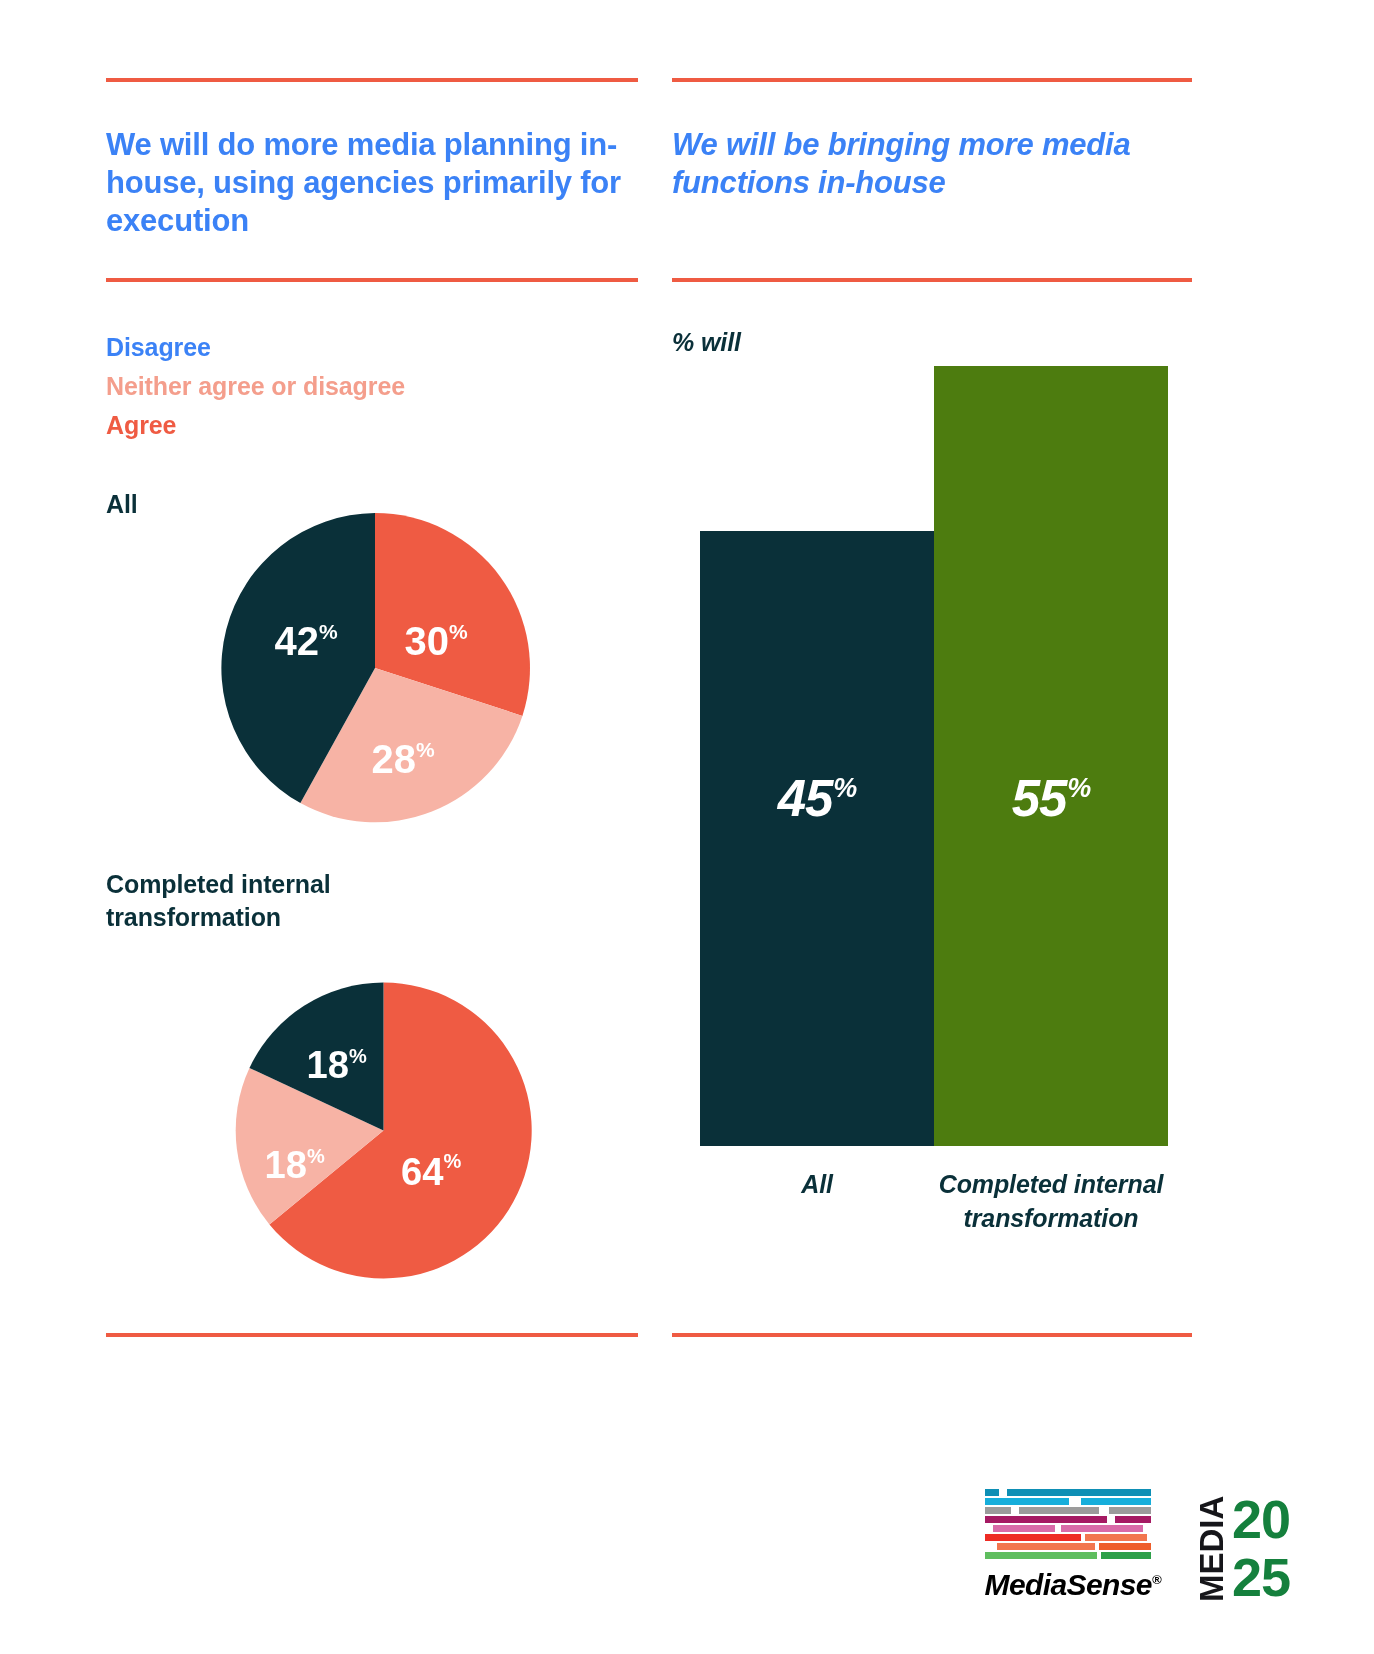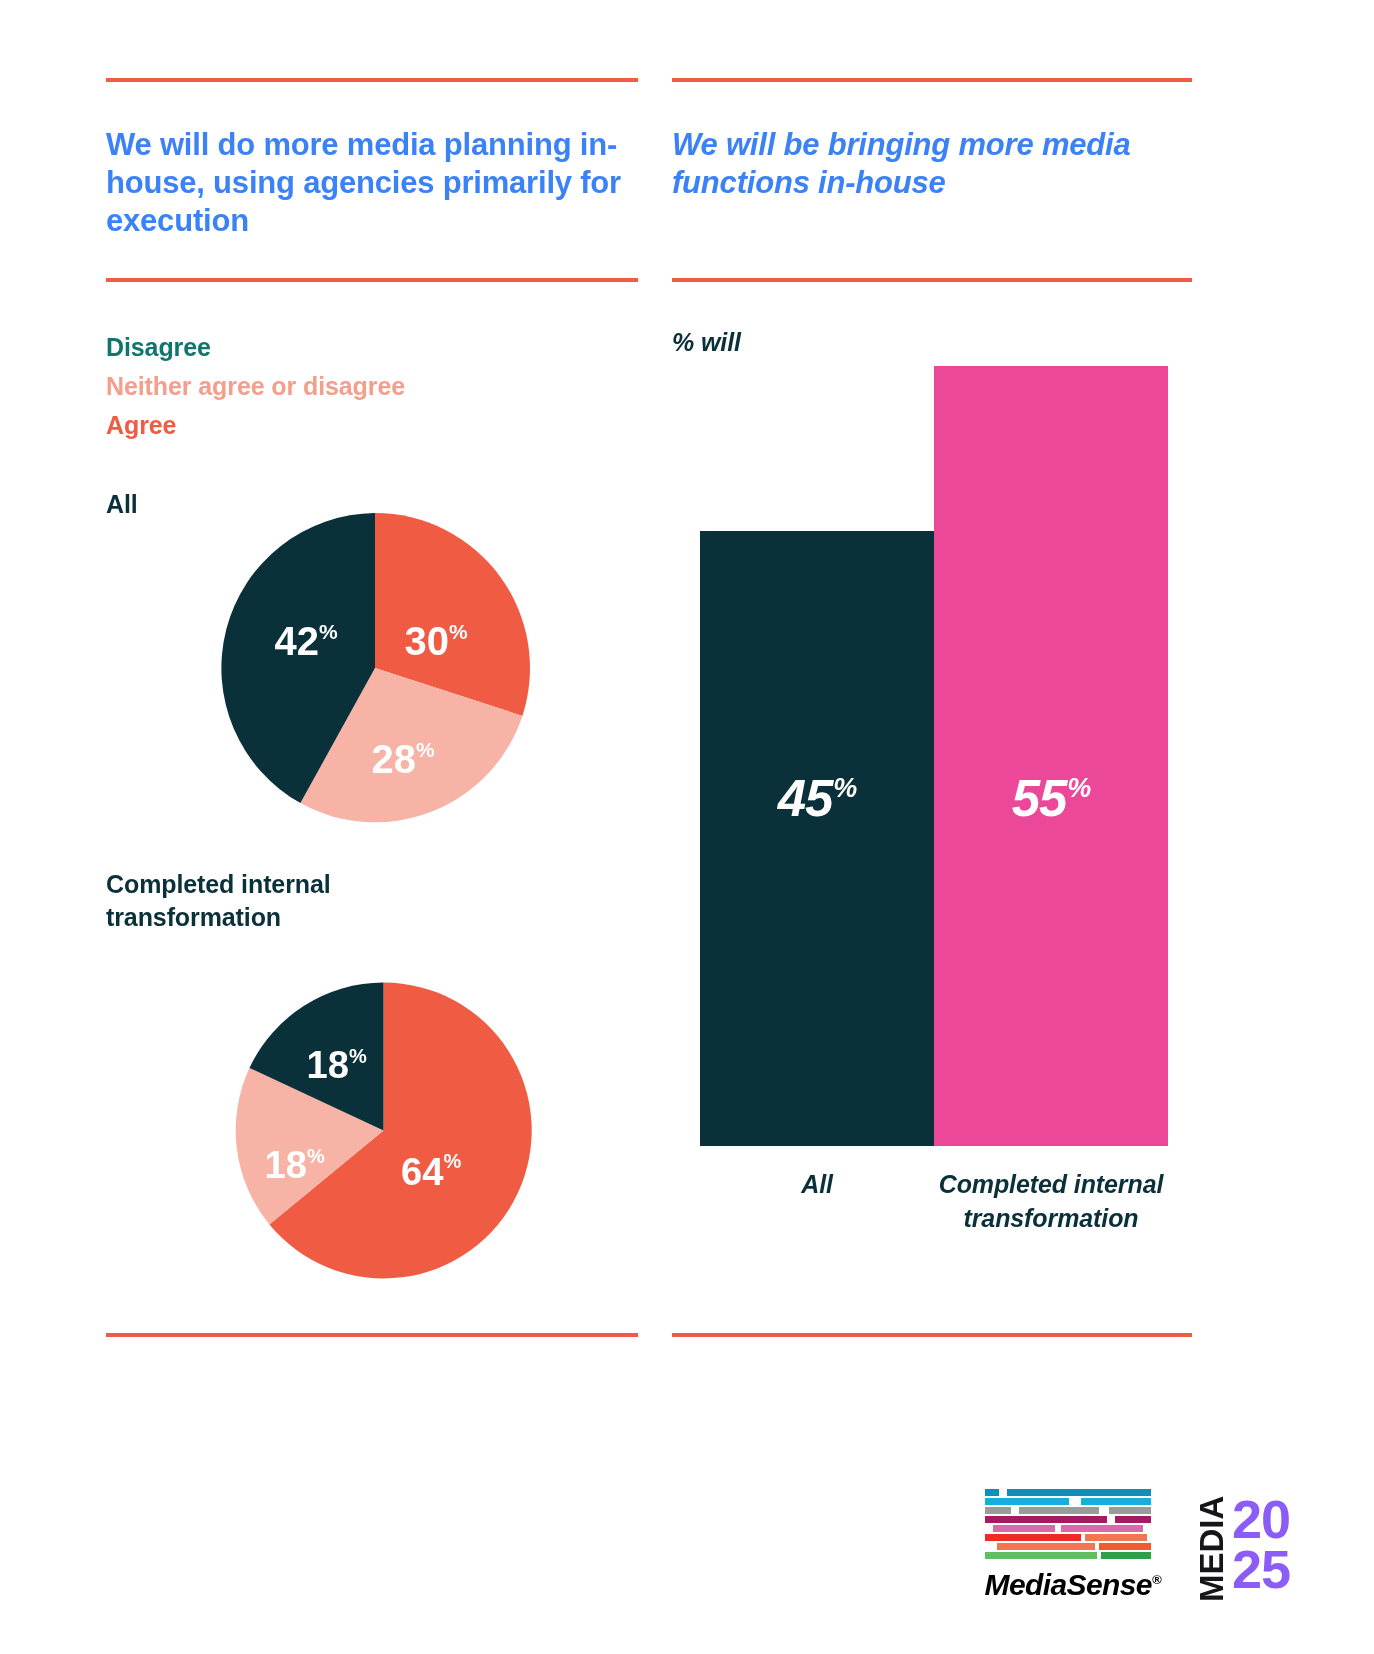--- a/index.html
+++ b/index.html
@@ -58,21 +58,21 @@
     position: absolute;
     top: 250px;
     left: 0;
   }
   .legend-row {
     font-size: 25px;
     font-weight: bold;
     line-height: 1.55;
     letter-spacing: -0.1px;
   }
-  .legend-disagree { color: #0f766e; }
+  .legend-disagree { color: #3b82f6; }
   .legend-neither  { color: #F49E8C; }
   .legend-agree    { color: #EF5B43; }
 
   
   .group-label {
     position: absolute;
     left: 0;
     font-size: 25px;
     font-weight: bold;
     line-height: 1.32;
@@ -127,21 +127,21 @@
     margin-top: 28px;
   }
   .bar-all {
     left: 0;
     height: 615px;
     background: #0A3039;
   }
   .bar-cit {
     left: 234px;
     height: 780px;
-    background: #ec4899;
+    background: #4d7c0f;
   }
   .bar-value {
     color: #ffffff;
     font-weight: bold;
     font-size: 51px;
     line-height: 1;
     letter-spacing: -1px;
     margin-bottom: 322px;
     display: inline-flex;
     align-items: flex-start;
@@ -202,24 +202,24 @@
     font-weight: bold;
     color: #16161A;
     letter-spacing: 0px;
     line-height: 1;
     display: flex;
     align-items: center;
   }
   .m2025-nums {
     display: flex;
     flex-direction: column;
-    justify-content: flex-start;
+    justify-content: space-between;
     font-size: 54px;
     font-weight: bold;
-    color: #8b5cf6;
+    color: #15803d;
     line-height: 0.93;
     letter-spacing: -1px;
   }
 </style>
 </head>
 <body>
 
 <div class="page">
 
   <div class="panel panel-left">

